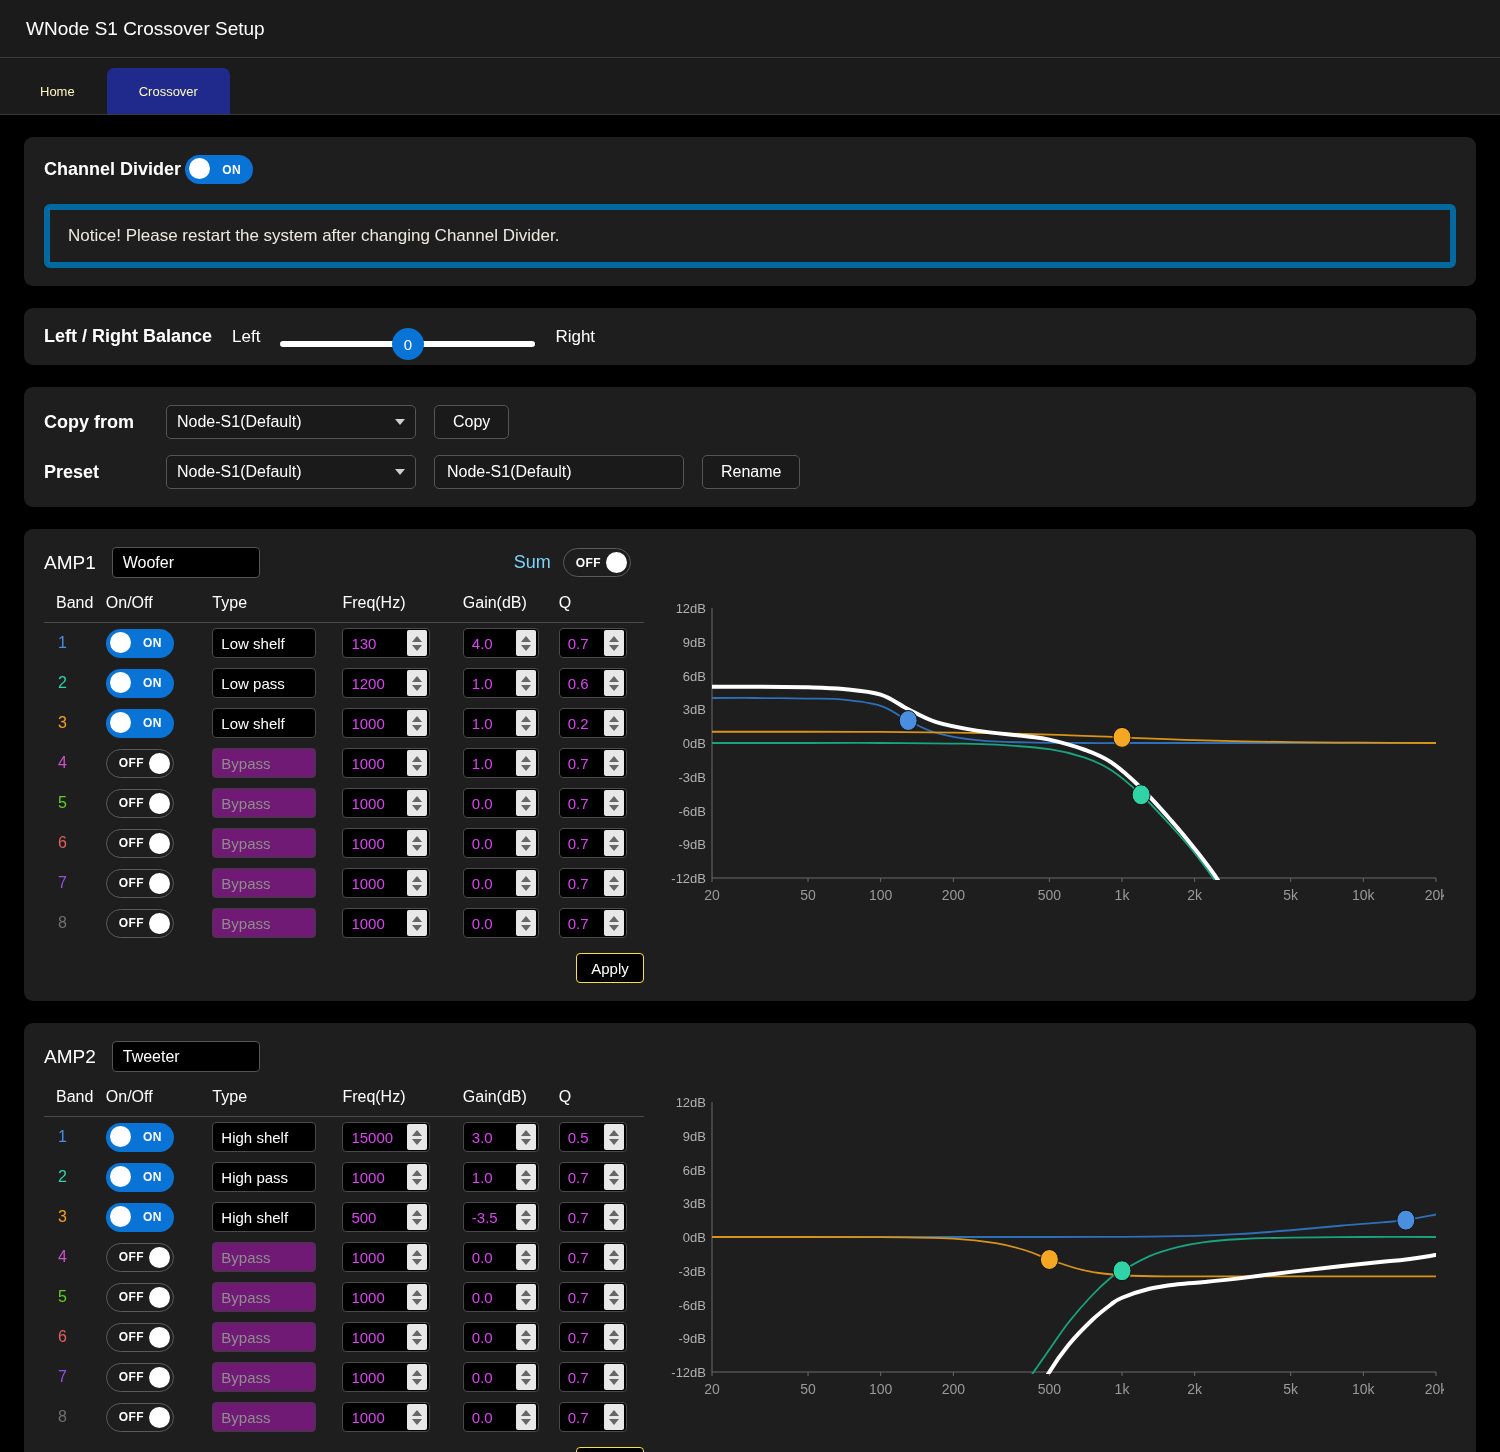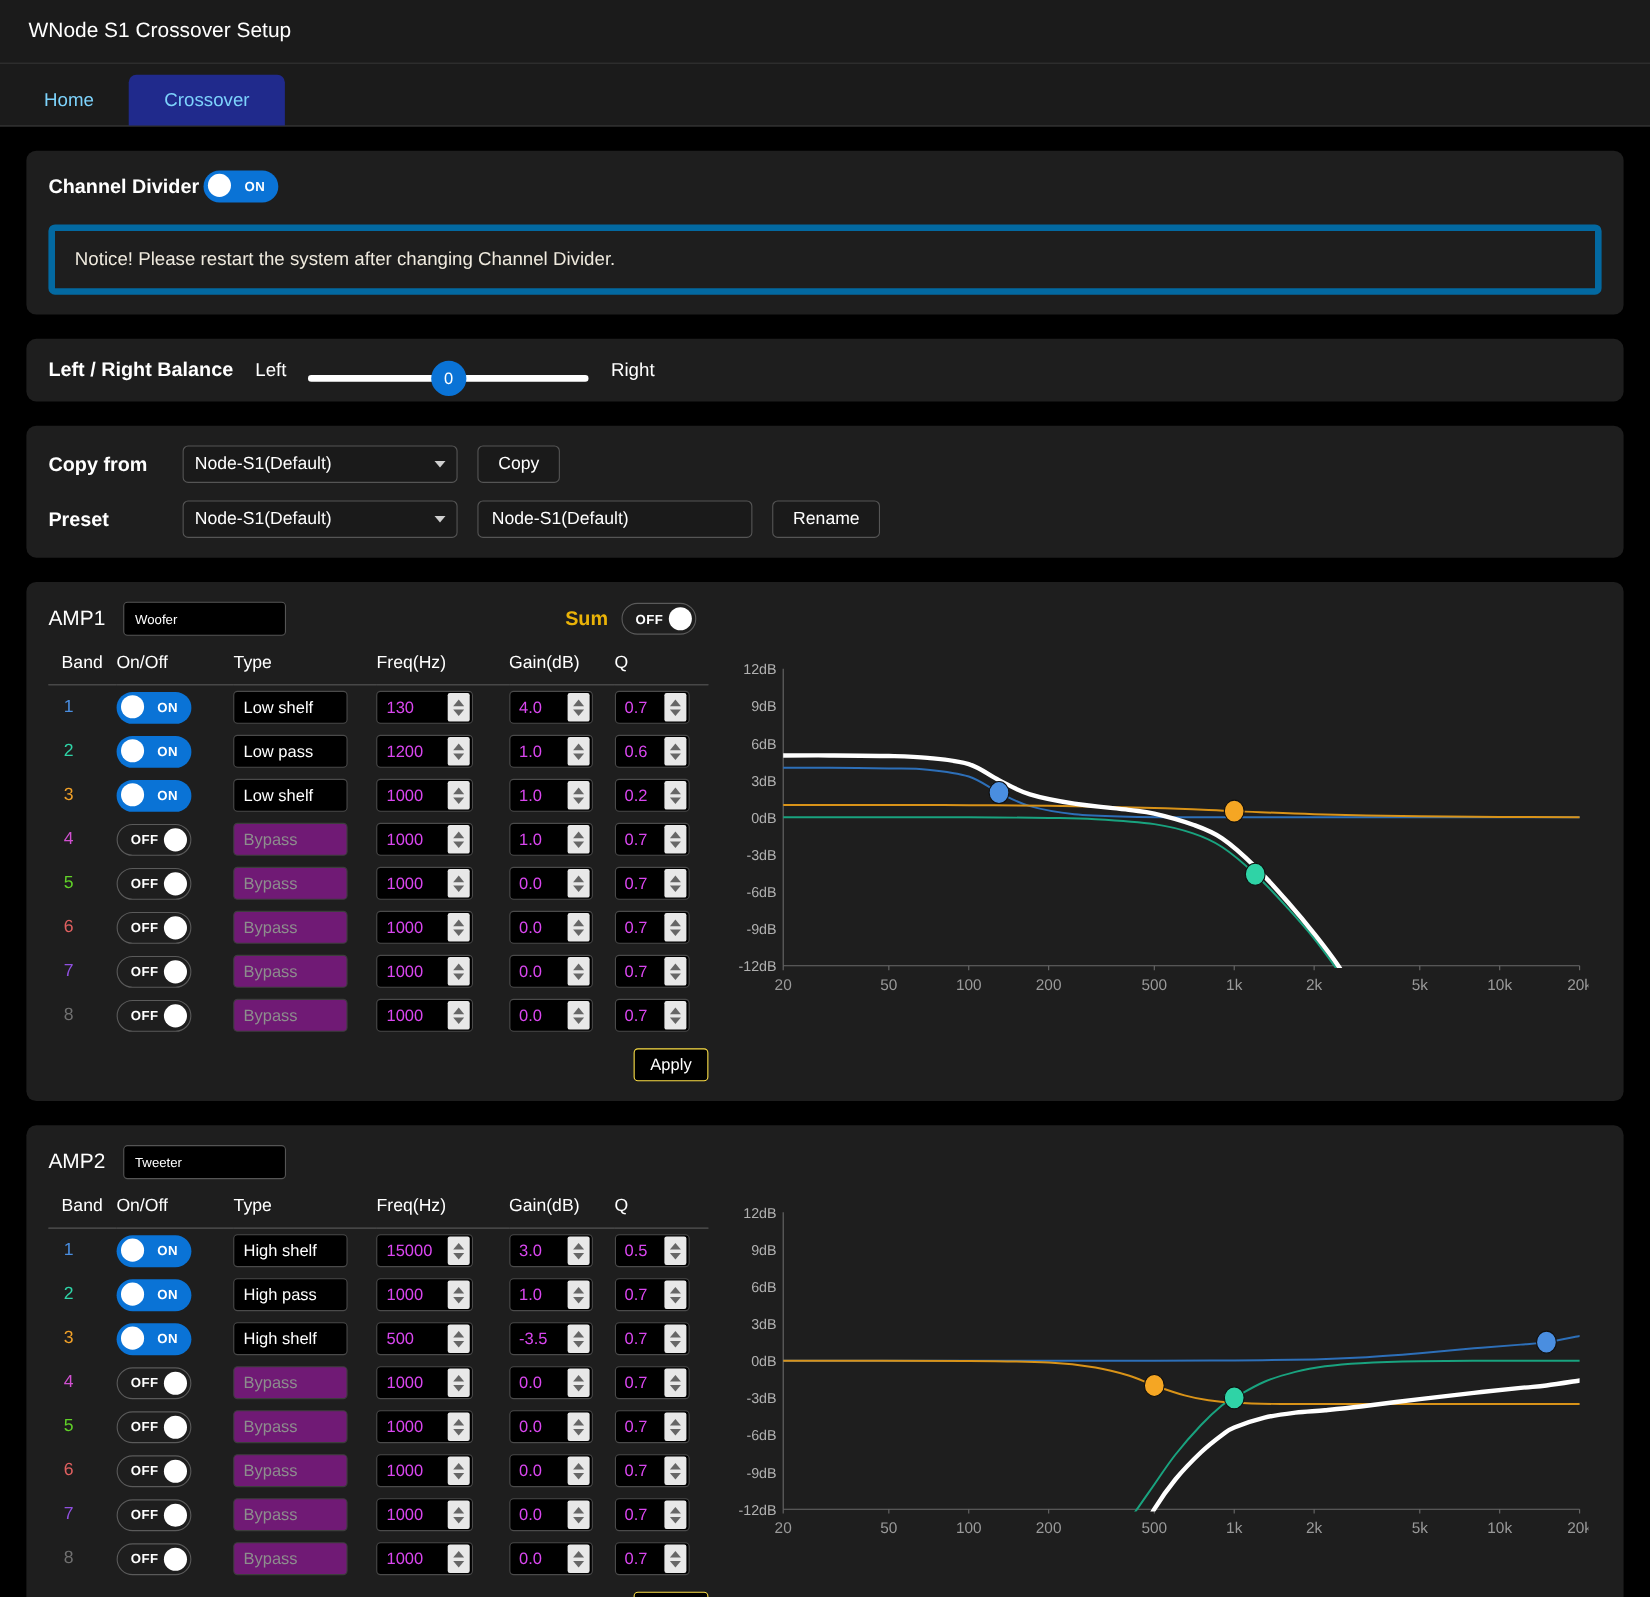--- a/index.html
+++ b/index.html
@@ -29,22 +29,22 @@
     height: 57px;
     background: #1b1b1b;
     border-bottom: 1px solid #3a3a3a;
     display: flex; align-items: flex-end;
     padding-left: 8px;
   }
   .tab {
     height: 46px;
     padding: 0 32px;
     display: flex; align-items: center;
-    color: #7dd3fc;
-    font-size: 17px;
+    color: #fef9c3;
+    font-size: 13px;
     border-radius: 7px 7px 0 0;
     cursor: pointer;
   }
   .tab.active { background: #202a8c; }
 
   
   .page { padding: 0 24px; background: #000; }
   .panel {
     background: #1e1e1e;
     border-radius: 9px;
@@ -150,28 +150,28 @@
     padding: 0 12px;
     display: flex; align-items: center;
   }
 
   
   .amp-head { display: flex; align-items: center; gap: 16px; position: relative; }
   .amp-name { color: #ffffff; font-size: 19px; }
   .amp-input {
     width: 148px; height: 31px;
     background: #000; border: 1px solid #555; border-radius: 4px;
-    color: #ffffff; font-size: 12px; padding: 0 10px;
+    color: #ffffff; font-size: 16px; padding: 0 10px;
     display: flex; align-items: center;
   }
   .sum-box {
     display: flex; align-items: center; gap: 12px;
     margin-left: 238px;
   }
-  .sum-label { color: #eab308; font-size: 18px; font-weight: bold; }
+  .sum-label { color: #7dd3fc; font-size: 18px; }
 
   .amp-body { display: flex; gap: 10px; margin-top: 16px; }
   .amp-left { width: 600px; flex: none; }
 
   table.eq { border-collapse: collapse; width: 100%; }
   table.eq th {
     color: #ffffff; font-size: 16px; font-weight: normal;
     text-align: left; padding: 0 0 10px 0;
     border-bottom: 1px solid #4a4a4a;
   }

